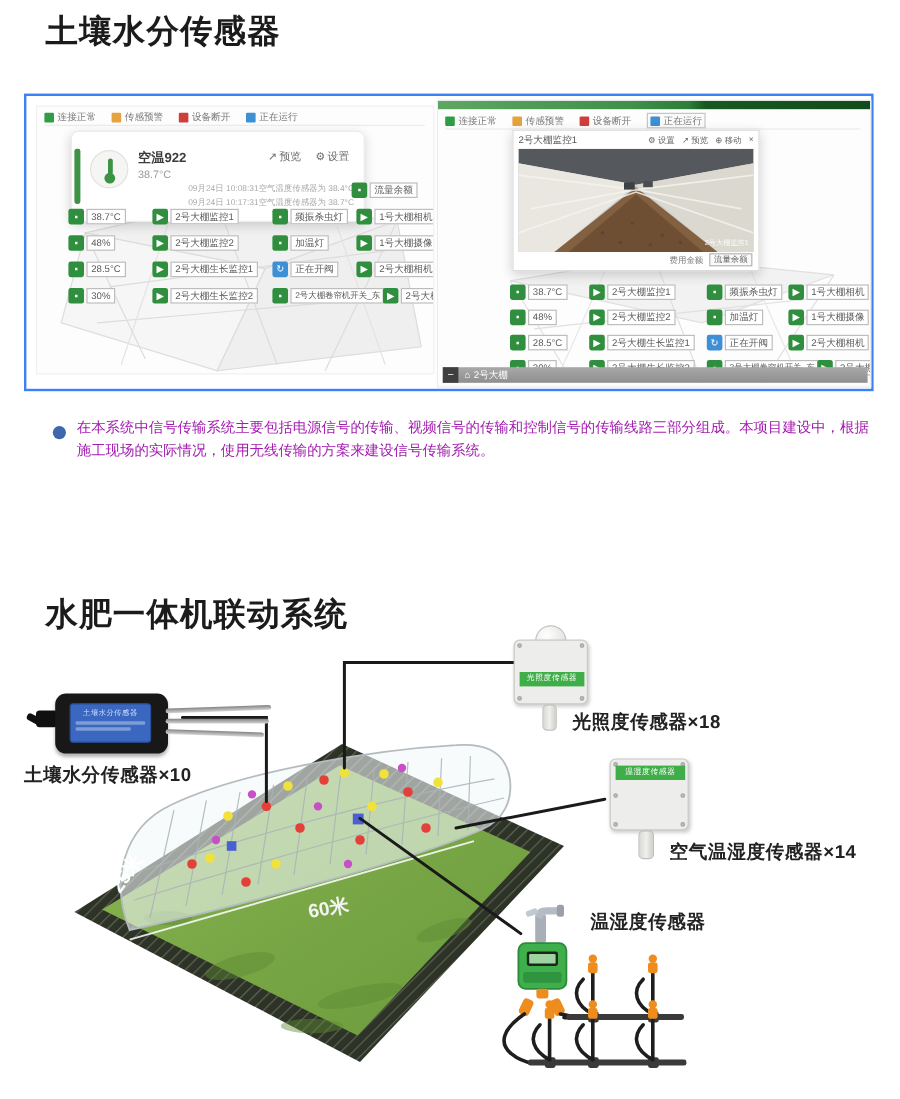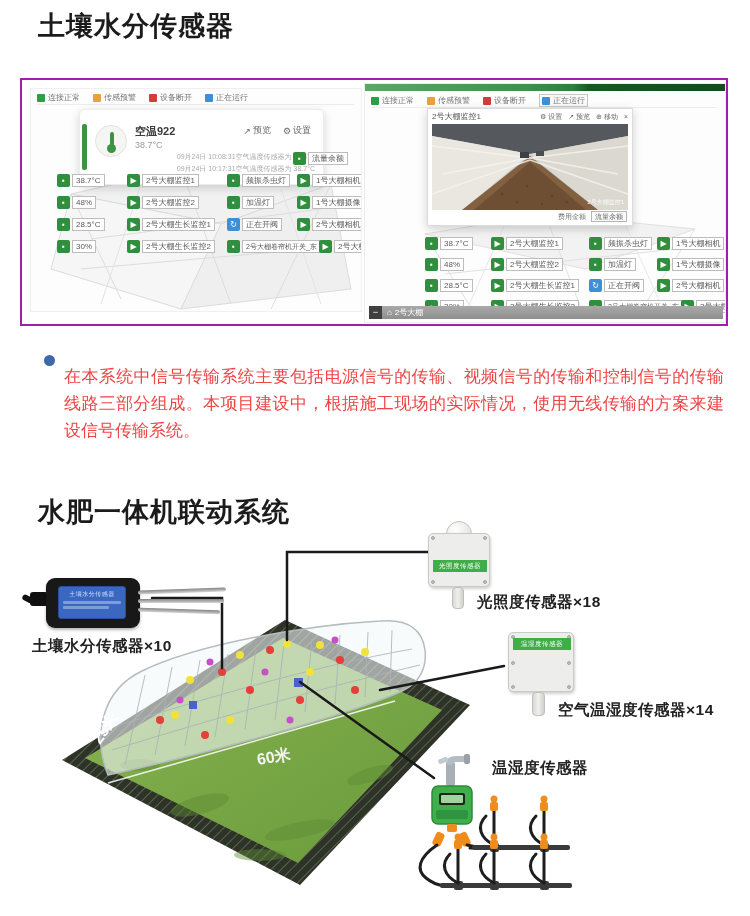--- a/index.html
+++ b/index.html
@@ -3,34 +3,34 @@
 <meta charset="utf-8">
 <style>
   * { margin:0; padding:0; box-sizing:border-box; }
   html,body { width:750px; height:916px; background:#ffffff; font-family:"Liberation Sans","DejaVu Sans",sans-serif; overflow:hidden; }
   .abs { position:absolute; }
 
   
   .sec-title { position:absolute; left:38px; font-size:27px; font-weight:700; color:#1b1b1b; letter-spacing:1px; }
 
   
-  .shotbox { position:absolute; left:20px; top:78px; width:708px; height:248px; border:2px solid #a21caf; background:#fff; }
+  .shotbox { position:absolute; left:20px; top:78px; width:708px; height:248px; border:2px solid #3b82f6; background:#fff; }
   .screen { position:absolute; background:#fdfdfd; overflow:hidden; }
   .screen-left  { left:8px;  top:8px; width:332px; height:224px; border:1px solid #f0f0f0; }
   .screen-right { left:342px; top:3px; width:362px; height:240px; border:1px solid #ececec; }
   .wirebg { position:absolute; inset:0; pointer-events:none; }
 
   .legendbar { position:absolute; left:6px; display:flex; gap:13px; align-items:center; height:14px; width:96%; border-bottom:1px solid #ececec; }
   .legend-item { display:flex; align-items:center; gap:3px; }
   .legend-sq { width:8px; height:8px; border-radius:1px; }
   .legend-tx { font-size:8px; color:#777; white-space:nowrap; }
   .legend-item.boxed { border:1px solid #c6c6c6; padding:0 2px; background:#fafafa; }
 
   
-  .popup { position:absolute; left:48px; top:20px; width:245px; height:76px; background:#fff; border:1px solid #ececec; border-radius:6px; box-shadow:0 3px 10px rgba(0,0,0,.16); }
+  .popup { position:absolute; left:28px; top:20px; width:245px; height:76px; background:#fff; border:1px solid #ececec; border-radius:6px; box-shadow:0 3px 10px rgba(0,0,0,.16); }
   .popup .gstrip { position:absolute; left:2px; top:14px; width:5px; height:46px; background:#3d9246; border-radius:2px; }
   .popup .circ { position:absolute; left:15px; top:15px; width:32px; height:32px; border-radius:50%; background:#f5f5f3; border:1px solid #e2e2e0; }
   .thermo-stem { position:absolute; left:14px; top:6px; width:4px; height:14px; background:#3d9246; border-radius:2px; }
   .thermo-bulb { position:absolute; left:11px; top:18px; width:9px; height:9px; background:#3d9246; border-radius:50%; }
   .popup .ptitle { position:absolute; left:55px; top:14px; font-size:11px; font-weight:700; color:#3b3b3b; }
   .popup .pval { position:absolute; left:55px; top:30px; font-size:9px; color:#9a9a9a; }
   .popup .plinks { position:absolute; right:12px; top:14px; display:flex; gap:12px; font-size:9px; color:#6c6c6c; }
   .popup .plinks .lk { display:flex; gap:2px; align-items:center; cursor:pointer; }
   .popup .hist { position:absolute; right:8px; text-align:right; font-size:7px; color:#a9a9a9; white-space:nowrap; }
 
@@ -54,21 +54,21 @@
   .vfooter { height:13px; display:flex; justify-content:flex-end; align-items:center; gap:5px; padding:0 5px; font-size:7px; color:#777; }
   .vfoot-btn { border:1px solid #b5b5b5; background:#fafafa; padding:0 3px; height:11px; line-height:10px; font-size:7px; color:#666; }
 
   
   .taskbar { position:absolute; left:4px; top:222px; width:354px; height:13px; background:linear-gradient(180deg,#a9a9a9,#8e8e8e); display:flex; align-items:center; gap:5px; }
   .tb-min { width:13px; height:13px; background:#3f3f3f; color:#fff; font-size:9px; line-height:12px; text-align:center; }
   .tb-home { display:flex; gap:3px; align-items:center; color:#fff; font-size:8px; }
 
   
   .bullet-dot { position:absolute; left:44px; top:355px; width:11px; height:11px; border-radius:50%; background:#3f67ac; }
-  .para { position:absolute; left:64px; top:347px; width:660px; font-size:17px; line-height:1.6; color:#ef4444; text-align:justify;margin-top:16px; }
+  .para { position:absolute; left:64px; top:347px; width:660px; font-size:12px; line-height:1.6; color:#a21caf; text-align:justify; }
 
   
   .soil-body { position:absolute; left:46px; top:578px; width:94px; height:50px; background:#181818; border-radius:9px; box-shadow:0 2px 3px rgba(0,0,0,.3); }
   .soil-screen { position:absolute; left:12px; top:8px; width:68px; height:33px; background:#3a67c0; border-radius:3px; border:1px solid #2a4f9a; }
   .soil-screen-tx { font-size:6px; color:#cfe0ff; text-align:center; margin-top:3px; letter-spacing:.5px; }
   .soil-screen-row { margin:2px 4px 0; height:3px; background:rgba(255,255,255,.35); border-radius:1px; }
   .soil-plug { position:absolute; left:30px; top:592px; width:18px; height:14px; background:#101010; border-radius:3px; }
   .soil-cable { position:absolute; left:22px; top:596px; width:12px; height:6px; background:#101010; border-radius:3px; transform:rotate(28deg); }
   .prong { position:absolute; height:3.5px; background:linear-gradient(180deg,#848484,#d6d6d6); border-radius:2px; }
   .dev-label { position:absolute; font-size:15.5px; font-weight:700; color:#222; letter-spacing:.5px; }
@@ -463,21 +463,21 @@
 <div class="soil-body">
   <div class="soil-screen">
     <div class="soil-screen-tx">土壤水分传感器</div>
     <div class="soil-screen-row"></div>
       <div class="soil-screen-row" style="width:70%"></div>
   </div>
 </div>
 <div class="prong" style="left:138px; top:589px; width:88px; transform:rotate(-2deg)"></div>
 <div class="prong" style="left:138px; top:599px; width:86px"></div>
 <div class="prong" style="left:138px; top:609px; width:82px; transform:rotate(2deg)"></div>
-<div class="dev-label" style="left:32px; top:636px">土壤水分传感器×10</div>
+<div class="dev-label" style="left:20px; top:636px">土壤水分传感器×10</div>
 
 <div class="dome" style="left:446px; top:521px"></div>
 <div class="sensor-box" style="left:428px; top:533px; width:62px; height:54px">
   <span class="screw" style="left:2px; top:2px"></span>
     <span class="screw" style="right:2px; top:2px"></span>
   <span class="screw" style="left:2px; bottom:2px"></span>
     <span class="screw" style="right:2px; bottom:2px"></span>
   <div class="gstrip-label" style="left:4px; top:26px; width:54px">光照度传感器</div>
 </div>
 <div class="probe" style="left:452px; top:587px; width:12px; height:22px"></div>

